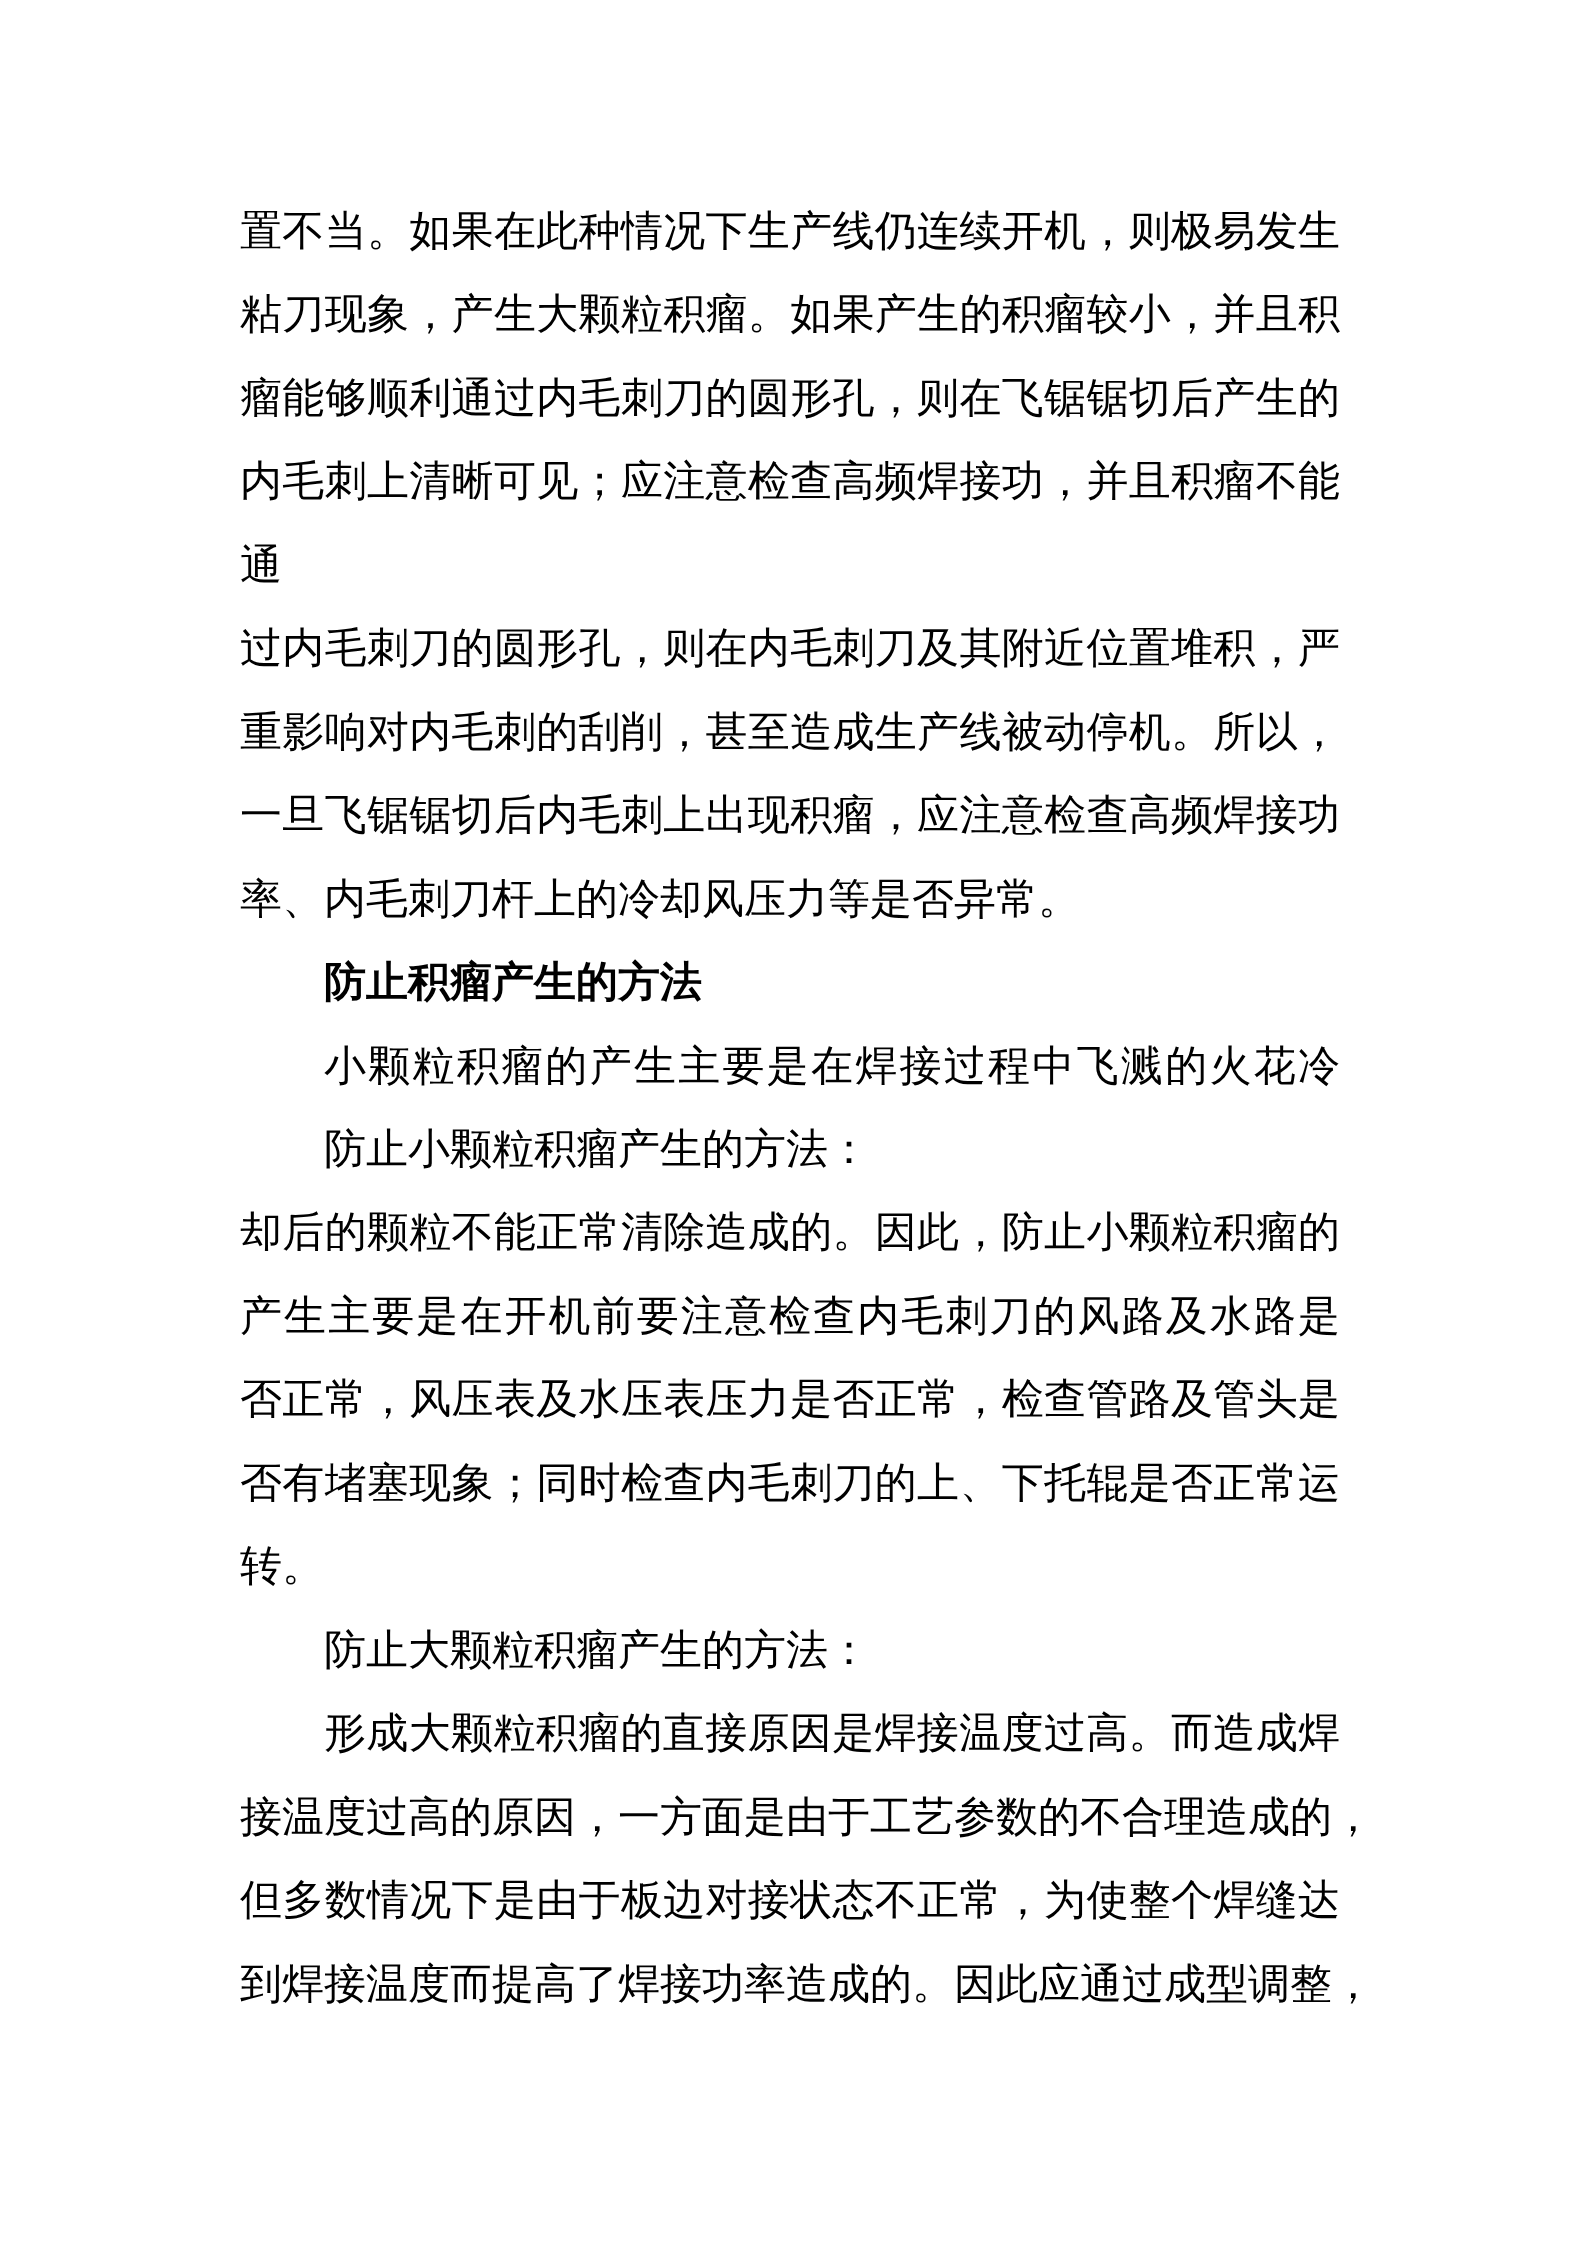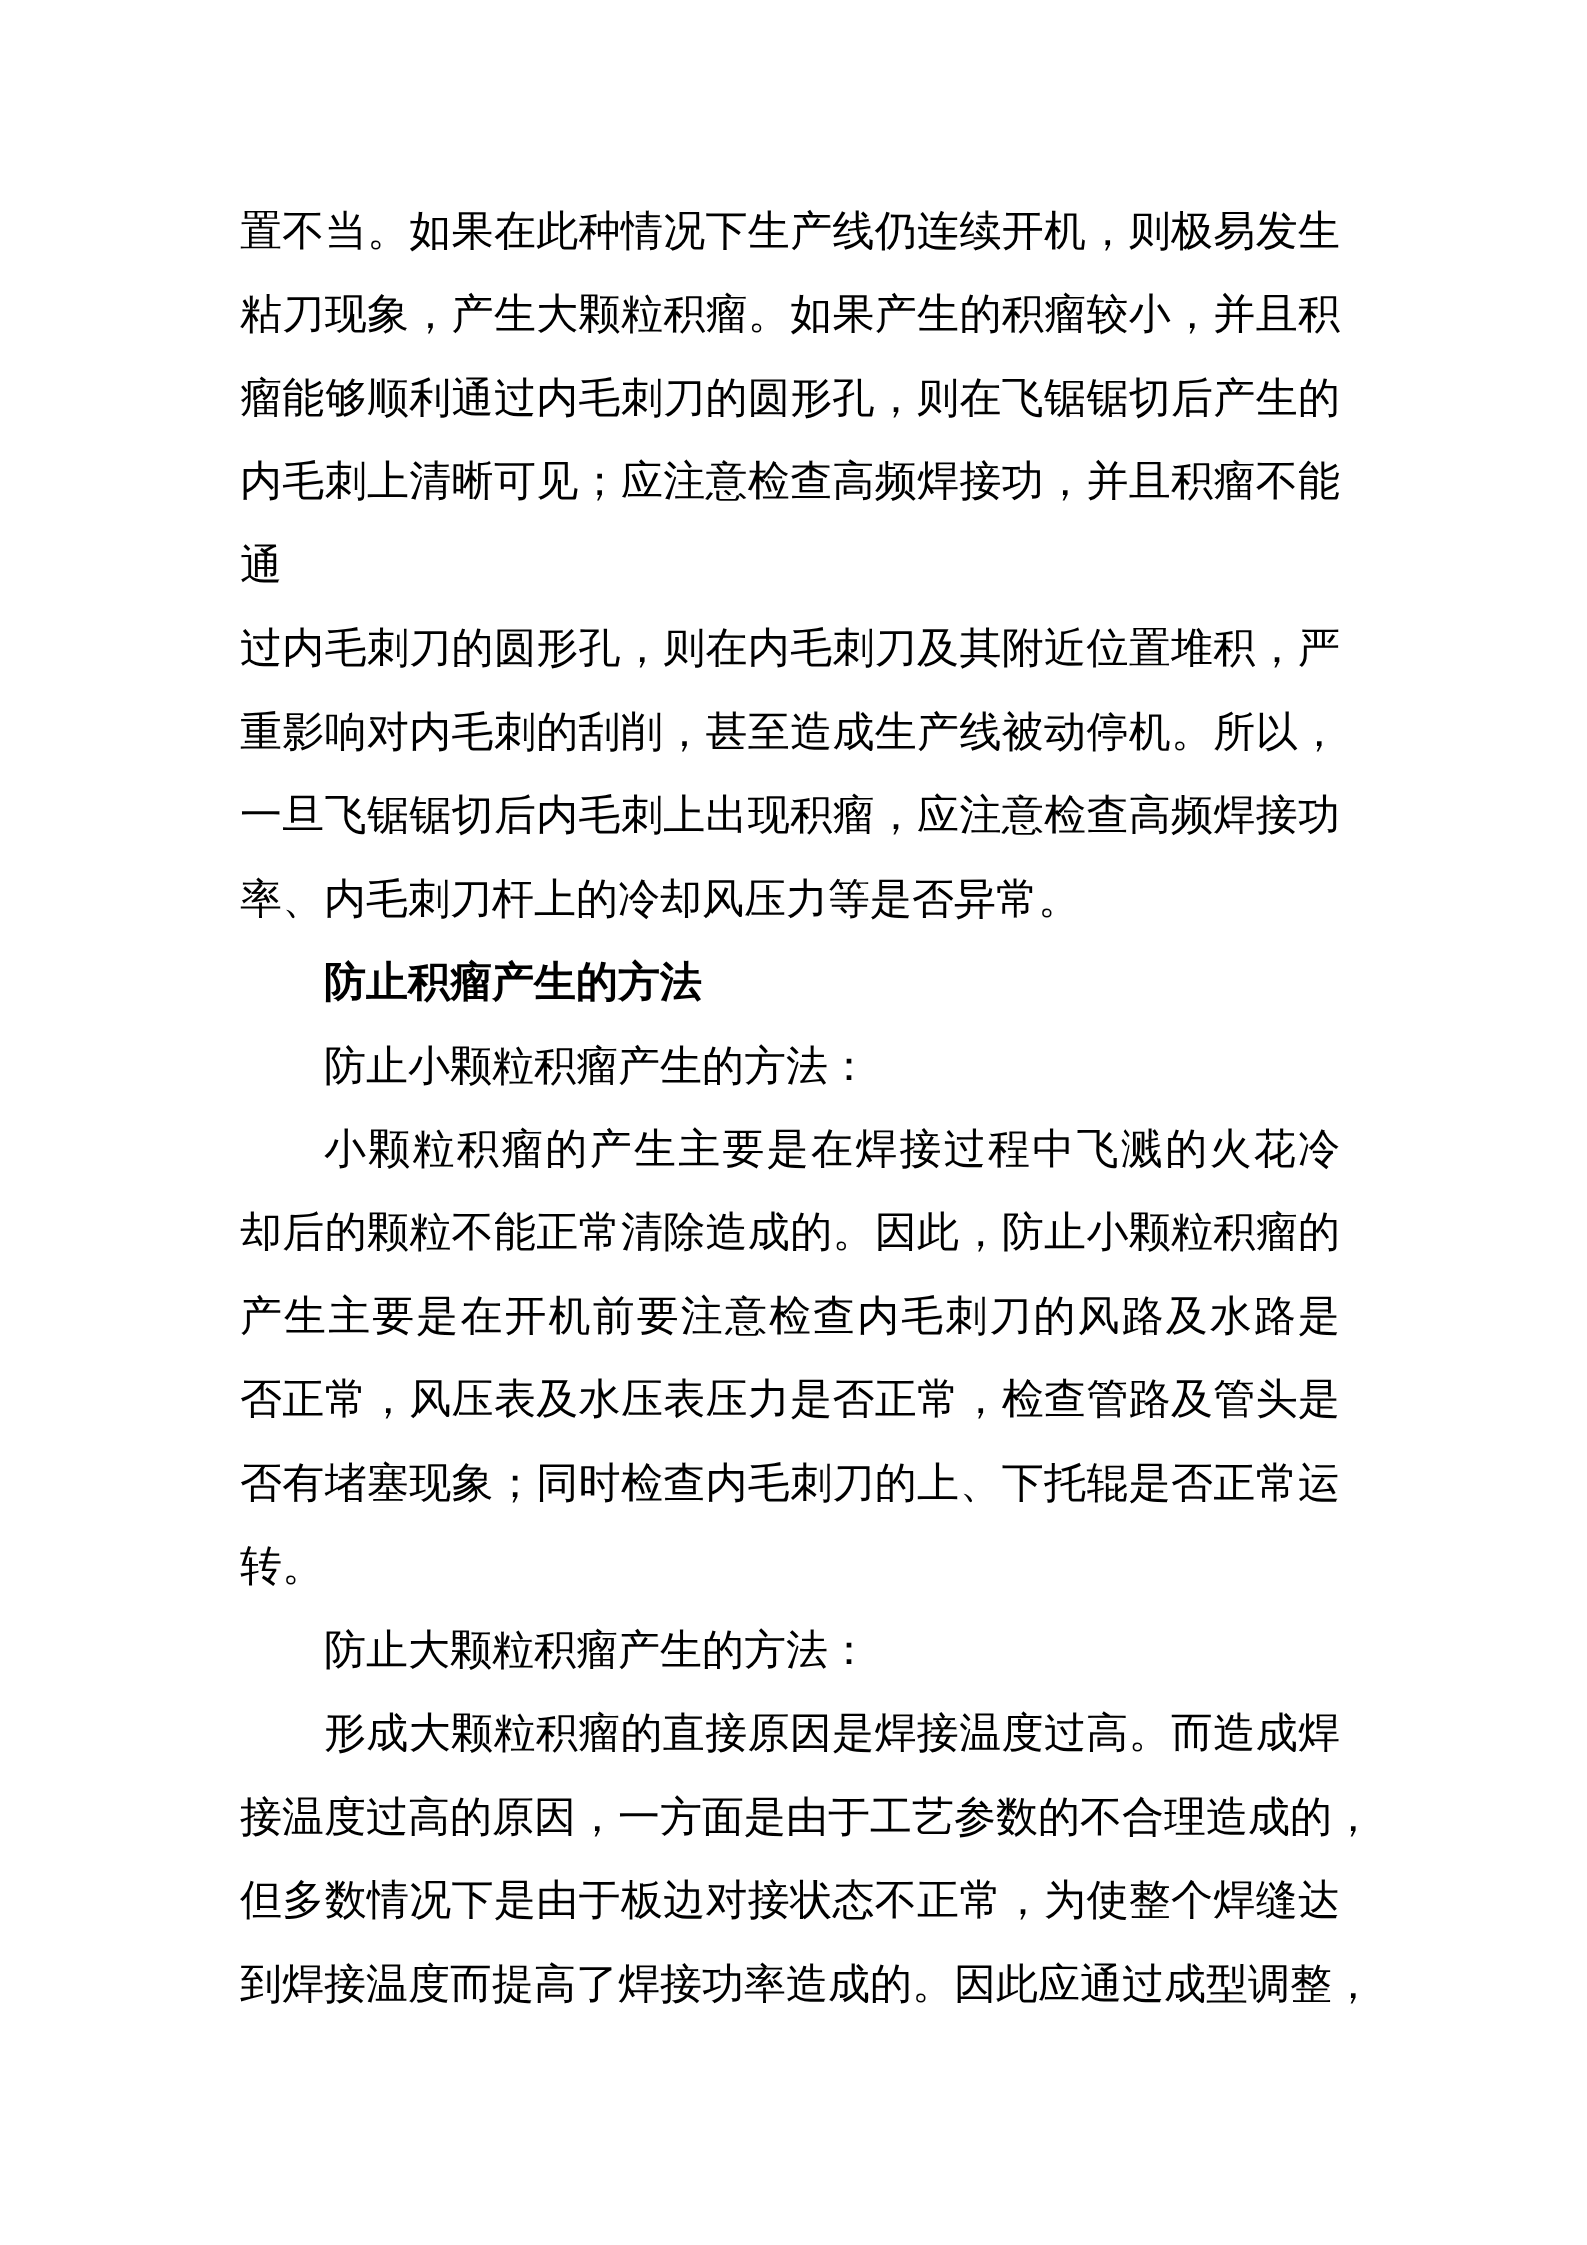--- a/index.html
+++ b/index.html
@@ -54,22 +54,22 @@
   <div class="content" id="doc-body">
       <div class="line">置不当。如果在此种情况下生产线仍连续开机，则极易发生</div>
       <div class="line">粘刀现象，产生大颗粒积瘤。如果产生的积瘤较小，并且积</div>
       <div class="line">瘤能够顺利通过内毛刺刀的圆形孔，则在飞锯锯切后产生的</div>
       <div class="line">内毛刺上清晰可见；应注意检查高频焊接功，并且积瘤不能通</div>
       <div class="line">过内毛刺刀的圆形孔，则在内毛刺刀及其附近位置堆积，严</div>
       <div class="line">重影响对内毛刺的刮削，甚至造成生产线被动停机。所以，</div>
       <div class="line">一旦飞锯锯切后内毛刺上出现积瘤，应注意检查高频焊接功</div>
       <div class="line align-left">率、内毛刺刀杆上的冷却风压力等是否异常。</div>
       <div class="line align-left indent bold">防止积瘤产生的方法</div>
+      <div class="line indent">小颗粒积瘤的产生主要是在焊接过程中飞溅的火花冷</div>
       <div class="line align-left indent">防止小颗粒积瘤产生的方法：</div>
-      <div class="line indent">小颗粒积瘤的产生主要是在焊接过程中飞溅的火花冷</div>
       <div class="line">却后的颗粒不能正常清除造成的。因此，防止小颗粒积瘤的</div>
       <div class="line">产生主要是在开机前要注意检查内毛刺刀的风路及水路是</div>
       <div class="line">否正常，风压表及水压表压力是否正常，检查管路及管头是</div>
       <div class="line">否有堵塞现象；同时检查内毛刺刀的上、下托辊是否正常运</div>
       <div class="line align-left">转。</div>
       <div class="line align-left indent">防止大颗粒积瘤产生的方法：</div>
       <div class="line indent">形成大颗粒积瘤的直接原因是焊接温度过高。而造成焊</div>
       <div class="line align-overflow">接温度过高的原因，一方面是由于工艺参数的不合理造成的，</div>
       <div class="line">但多数情况下是由于板边对接状态不正常，为使整个焊缝达</div>
       <div class="line align-overflow">到焊接温度而提高了焊接功率造成的。因此应通过成型调整，</div>

